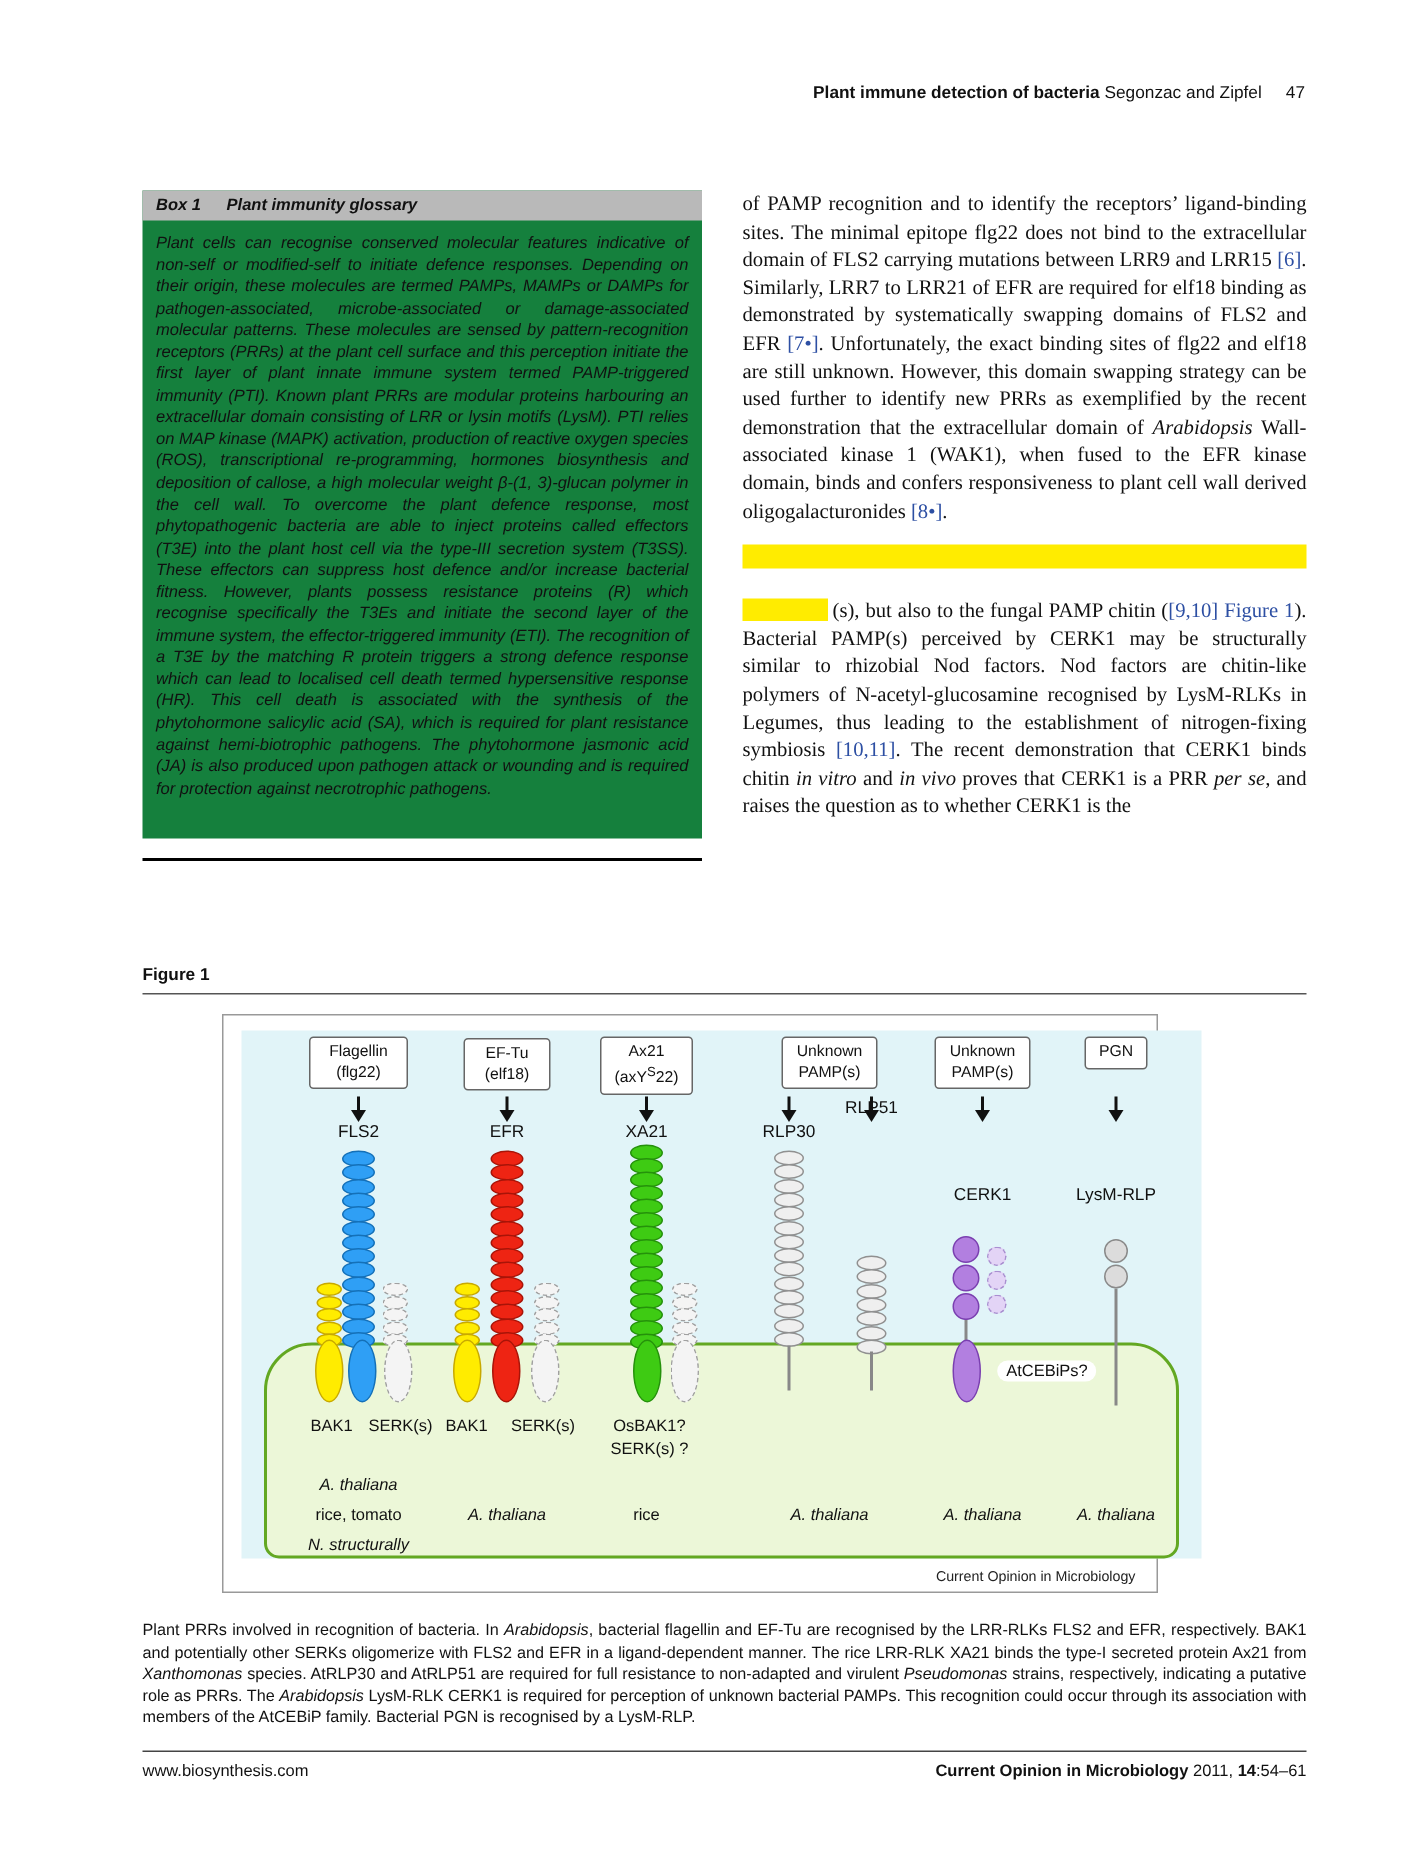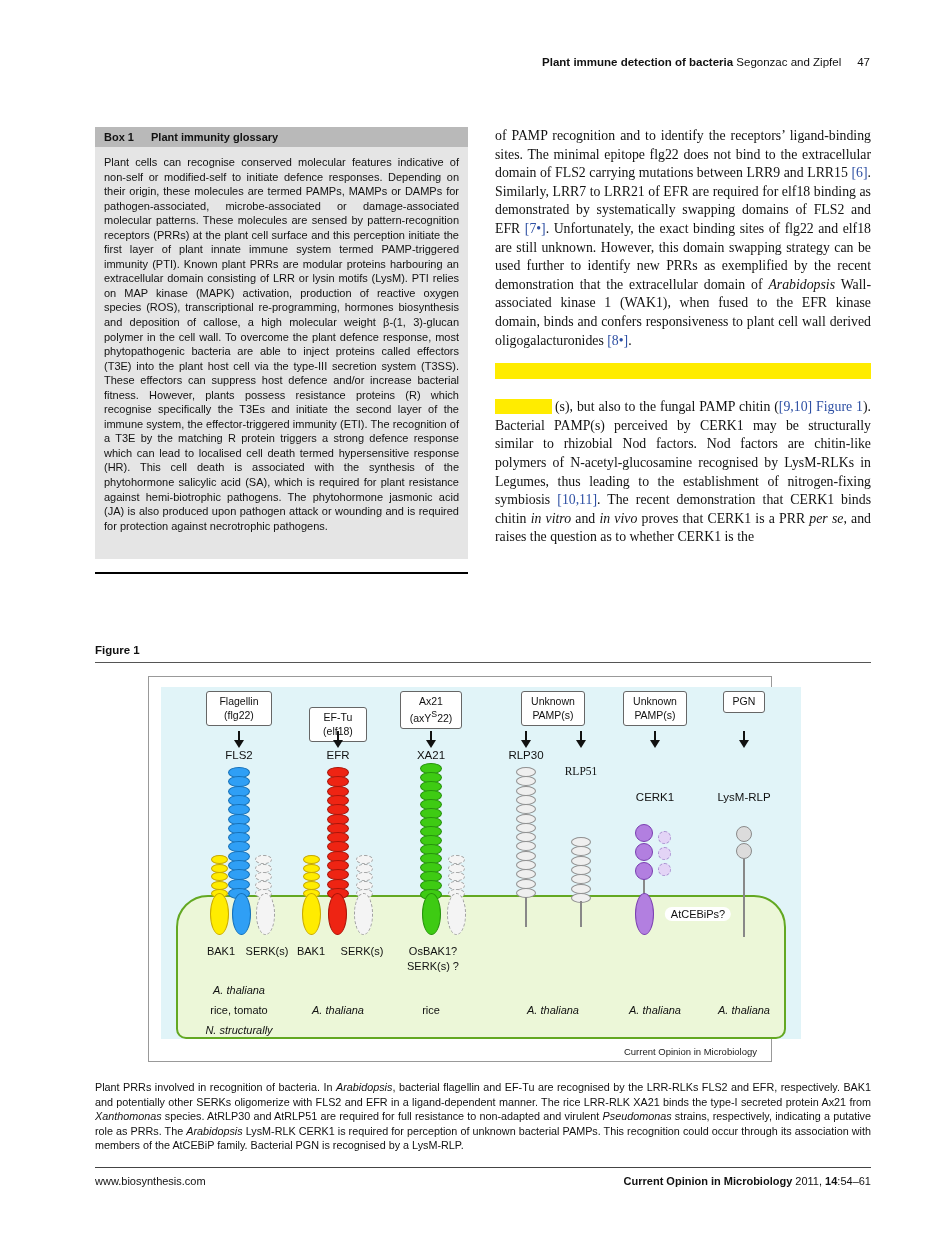--- a/index.html
+++ b/index.html
@@ -9,21 +9,21 @@
   .header{position:absolute;top:56px;right:82px;font-size:11.5px;}
   .seg-b{font-weight:bold;}
   .seg-pg{margin-left:16px;}
   .seg-ref,.seg-fig{color:#2d4fa3;}
   .seg-it{font-style:italic;}
   .seg-hl{display:inline-block;background:#ffec00;height:15px;vertical-align:-3px;margin-right:3px;}
   
   .columns{position:absolute;left:95px;top:127px;width:776px;display:flex;gap:27px;}
   .col-left{width:373px;}
   .col-right{width:376px;}
-  .glossary-box{background:#e5e5e5;}
+  .glossary-box{background:#15803d;font-style:italic;}
   .box-header{background:#b9b9b9;padding:4px 9px;font-size:11px;font-weight:bold;}
   .box-label{margin-right:14px;}
   .box-body{padding:8px 9px 12px 9px;font-size:11px;line-height:14.55px;text-align:justify;min-height:412px;box-sizing:border-box;}
   .box-underline{height:2px;background:#000;margin-top:13px;width:100%;}
   .body-para{font-family:"Liberation Serif",serif;font-size:13.8px;line-height:18.6px;text-align:justify;margin:0;}
   .hl-bar{height:16px;background:#ffec00;margin:13px 0 19px 0;width:100%;}
   
   .figure-section{position:absolute;left:95px;top:644px;width:776px;}
   .figure-label{font-size:11.5px;font-weight:bold;margin-bottom:6px;}
   .figure-rule{height:1px;background:#555;margin-bottom:13px;}
@@ -84,21 +84,21 @@
       <div id="diagram" class="diagram">
         <div class="cell"></div>
       <div class="lig-box" style="left: 45px; top: 4px; width: 66px;">
             <div>Flagellin</div>
             <div>(flg22)</div>
           </div>
           <div class="arrow" style="left: 73px; top: 44px;">
             <div class="arrow-line"></div>
             <div class="arrow-head"></div>
           </div>
-          <div class="lig-box" style="left: 148px; top: 20px; width: 58px; text-align: center;">
+          <div class="lig-box" style="left: 148px; top: 5px; width: 58px; text-align: center;">
             <div>EF-Tu</div>
             <div>(elf18)</div>
           </div>
           <div class="arrow" style="left: 172px; top: 44px;">
             <div class="arrow-line"></div>
             <div class="arrow-head"></div>
           </div>
           <div class="lig-box" style="left: 239px; top: 4px; width: 62px;">
             <div>Ax21</div>
             <div>(axY<sup>S</sup>22)</div>
@@ -241,21 +241,21 @@
           <div class="circle" style="left: 575px; top: 139px; width: 16px; height: 16px; background: rgb(220, 220, 220); border-color: rgb(138, 138, 138); border-style: solid;"></div>
           <div class="circle" style="left: 575px; top: 156px; width: 16px; height: 16px; background: rgb(220, 220, 220); border-color: rgb(138, 138, 138); border-style: solid;"></div>
           <div class="vline" style="left: 364px; top: 210px; height: 30px;"></div>
           <div class="vline" style="left: 419px; top: 214px; height: 26px;"></div>
           <div class="vline" style="left: 582px; top: 172px; height: 78px;"></div>
           <div class="vline" style="left: 482px; top: 192px; height: 16px;"></div>
           <div class="fig-name" style="left: 78px; top: 62px;">FLS2</div>
           <div class="fig-name" style="left: 177px; top: 62px; text-align: right;">EFR</div>
           <div class="fig-name" style="left: 270px; top: 62px;">XA21</div>
           <div class="fig-name" style="left: 365px; top: 62px;">RLP30</div>
-          <div class="fig-name" style="left: 420px; top: 78px; font-family: Liberation Serif, serif;">RLP51</div>
+          <div class="fig-name" style="left: 420px; top: 46px;">RLP51</div>
           <div class="fig-name" style="left: 494px; top: 104px;">CERK1</div>
           <div class="fig-name" style="left: 583px; top: 104px;">LysM-RLP</div>
           <div class="fig-label" style="left: 60px; top: 258px;">BAK1</div>
           <div class="fig-label" style="left: 106px; top: 258px;">SERK(s)</div>
           <div class="fig-label" style="left: 150px; top: 258px;">BAK1</div>
           <div class="fig-label" style="left: 201px; top: 258px;">SERK(s)</div>
           <div class="fig-label" style="left: 272px; top: 258px;">OsBAK1?</div>
           <div class="fig-label" style="left: 272px; top: 273px;">SERK(s) ?</div>
           <div class="fig-label pill" style="left: 537px; top: 220px;">AtCEBiPs?</div>
           <div class="fig-label it" style="left: 78px; top: 297px;">A. thaliana</div>

